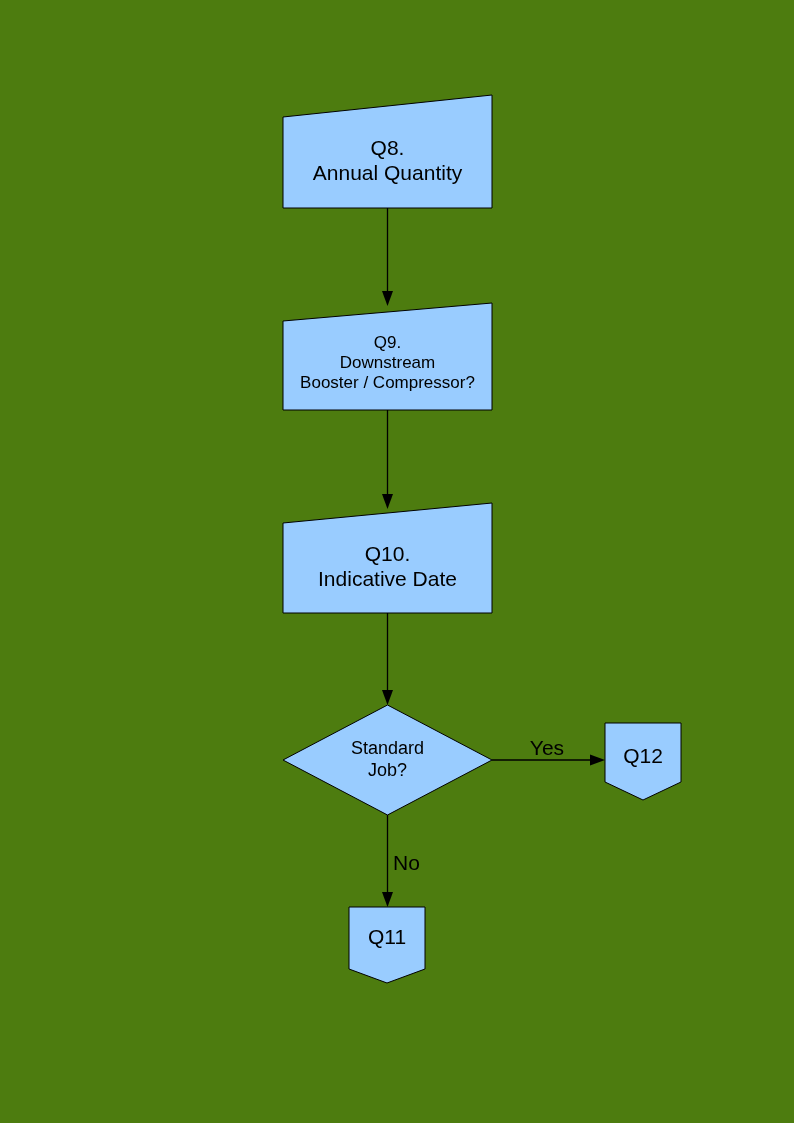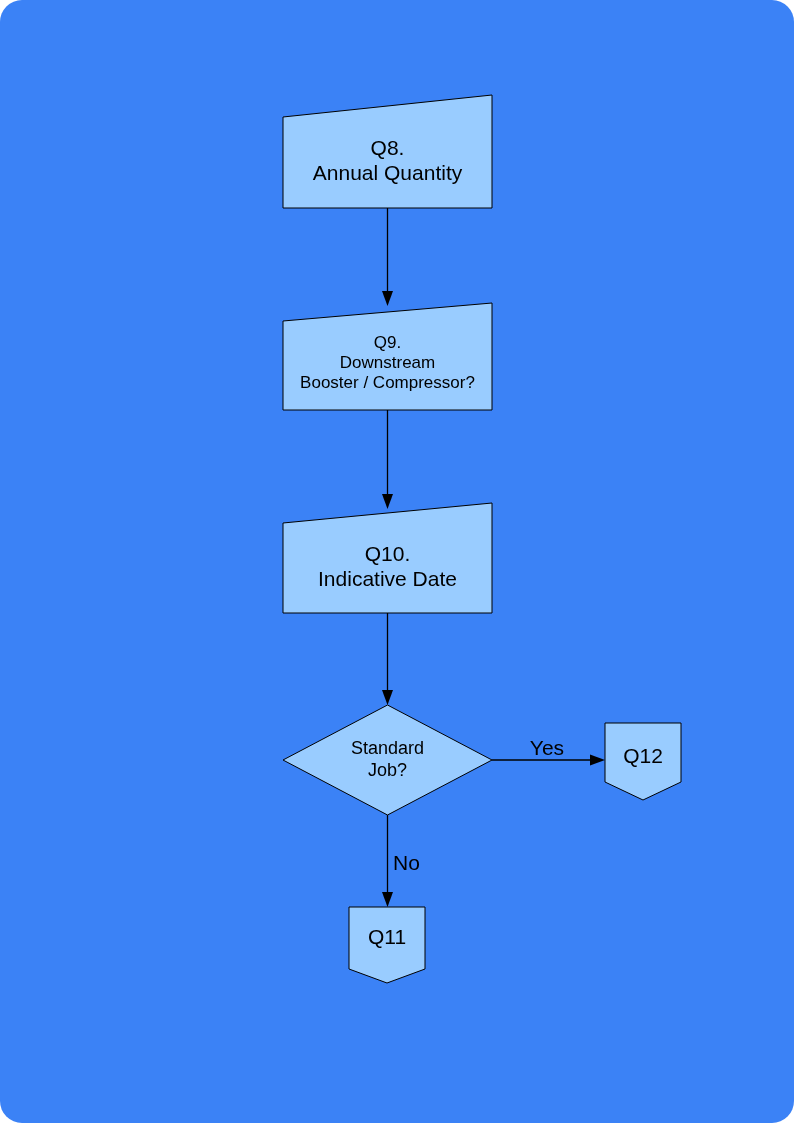--- a/index.html
+++ b/index.html
@@ -3,24 +3,23 @@
 <meta charset="utf-8">
 <style>
   html, body {
     margin: 0;
     padding: 0;
     background: #ffffff;
   }
   .page {
     width: 794px;
     height: 1123px;
-    background: #3b82f6;
+    background: #4d7c0f;
     position: relative;
     overflow: hidden;
-    border-radius: 22px;
   }
   svg { display: block; }
   .shape {
     stroke: #000000;
     stroke-width: 1;
     stroke-linejoin: miter;
   }
   .t {
     font-family: "Liberation Sans", sans-serif;
     fill: #000000;

